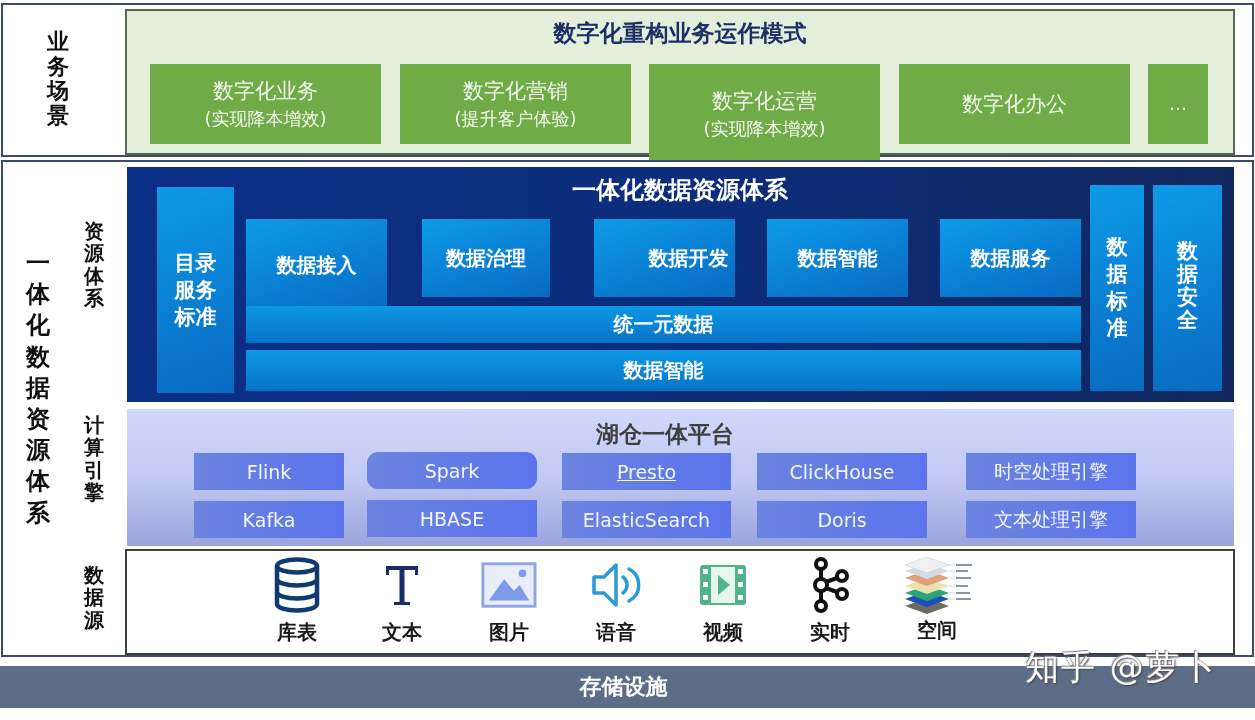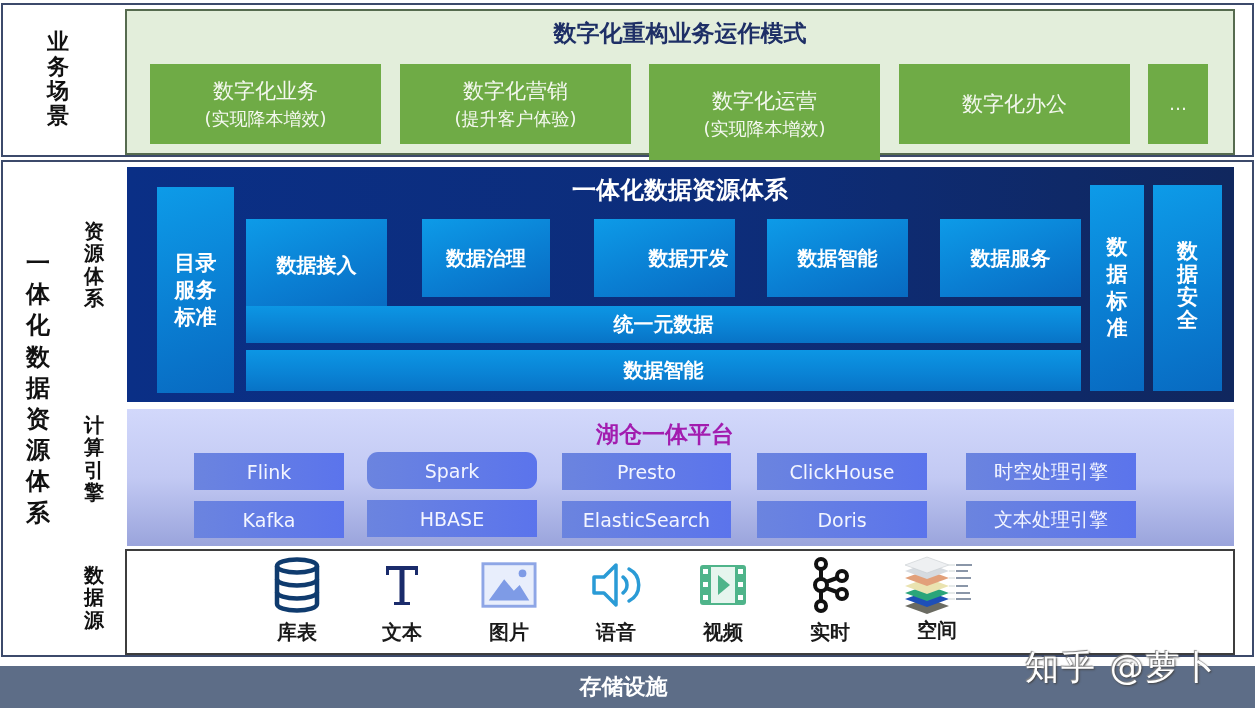--- a/index.html
+++ b/index.html
@@ -26,21 +26,21 @@
   
   .res-panel { left: 127px; top: 167px; width: 1107px; height: 235px; background: linear-gradient(90deg, #0a2f86 0%, #0d2d7a 55%, #10275e 100%); }
   .res-title { left: 340px; top: 174px; width: 680px; text-align: center; font-size: 24px; font-weight: bold; color: #ffffff; }
   .blue-box { background: linear-gradient(160deg, #0d9be8 0%, #0a7fd3 55%, #086ac1 100%); color: #fff; font-weight: bold; display: flex; align-items: center; justify-content: center; text-align: center; }
   .blue-box.h { font-size: 20px; }
   .blue-bar { background: linear-gradient(180deg, #0c96e4 0%, #0a82d4 60%, #0873c6 100%); color: #fff; font-weight: bold; font-size: 20px; display: flex; align-items: center; justify-content: center; }
   .vtext span { display: block; line-height: 27px; font-size: 21px; }
 
   
   .lake-panel { left: 127px; top: 409px; width: 1107px; height: 137px; background: linear-gradient(180deg, #d2d8fb 0%, #c2c9f3 50%, #9aa4dc 100%); }
-  .lake-title { left: 540px; top: 419px; width: 250px; text-align: center; font-size: 23px; font-weight: bold; color: #a21caf; }
+  .lake-title { left: 540px; top: 419px; width: 250px; text-align: center; font-size: 23px; font-weight: bold; color: #404040; }
   .engine { background: linear-gradient(90deg, #6b84df 0%, #5b74ec 100%); color: #f3f5ff; font-size: 19px; display: flex; align-items: center; justify-content: center; }
 
   
   .src-panel { left: 125px; top: 549px; width: 1110px; height: 106px; background: #fff; border: 2px solid #3d3d3d; }
   .src-item { width: 80px; display: flex; flex-direction: column; align-items: center; }
   .src-icon { height: 56px; width: 56px; display: flex; align-items: center; justify-content: center; }
   .src-label { margin-top: 6px; font-size: 20px; font-weight: bold; color: #1a1a1a; }
 
   
   .storage { left: 0; top: 666px; width: 1255px; height: 42px; background: #5d6d87; display: flex; align-items: center; justify-content: center; color: #fff; }
@@ -147,21 +147,21 @@
     <span style="line-height:23px;">安</span>
     <span style="line-height:23px;">全</span>
   </div>
 </div>
 
 <div class="abs lake-panel"></div>
 <div class="abs lake-title">湖仓一体平台</div>
 
 <div class="abs engine" style="left:194px; top:453px; width:150px; height:37px;">Flink</div>
 <div class="abs engine" style="left:367px; top:452px; width:170px; height:37px;border-radius:11px;">Spark</div>
-<div class="abs engine" style="left:562px; top:453px; width:169px; height:37px;">Presto</div>
+<div class="abs engine" style="left:562px; top:453px; width:169px; height:37px;text-decoration:underline;">Presto</div>
 <div class="abs engine" style="left:757px; top:453px; width:170px; height:37px;">ClickHouse</div>
 <div class="abs engine" style="left:966px; top:453px; width:170px; height:37px;">时空处理引擎</div>
 
 <div class="abs engine" style="left:194px; top:501px; width:150px; height:37px;">Kafka</div>
 <div class="abs engine" style="left:367px; top:500px; width:170px; height:37px;">HBASE</div>
 <div class="abs engine" style="left:562px; top:501px; width:169px; height:37px;">ElasticSearch</div>
 <div class="abs engine" style="left:757px; top:501px; width:170px; height:37px;">Doris</div>
 <div class="abs engine" style="left:966px; top:501px; width:170px; height:37px;">文本处理引擎</div>
 
 <div class="abs src-panel"></div>

